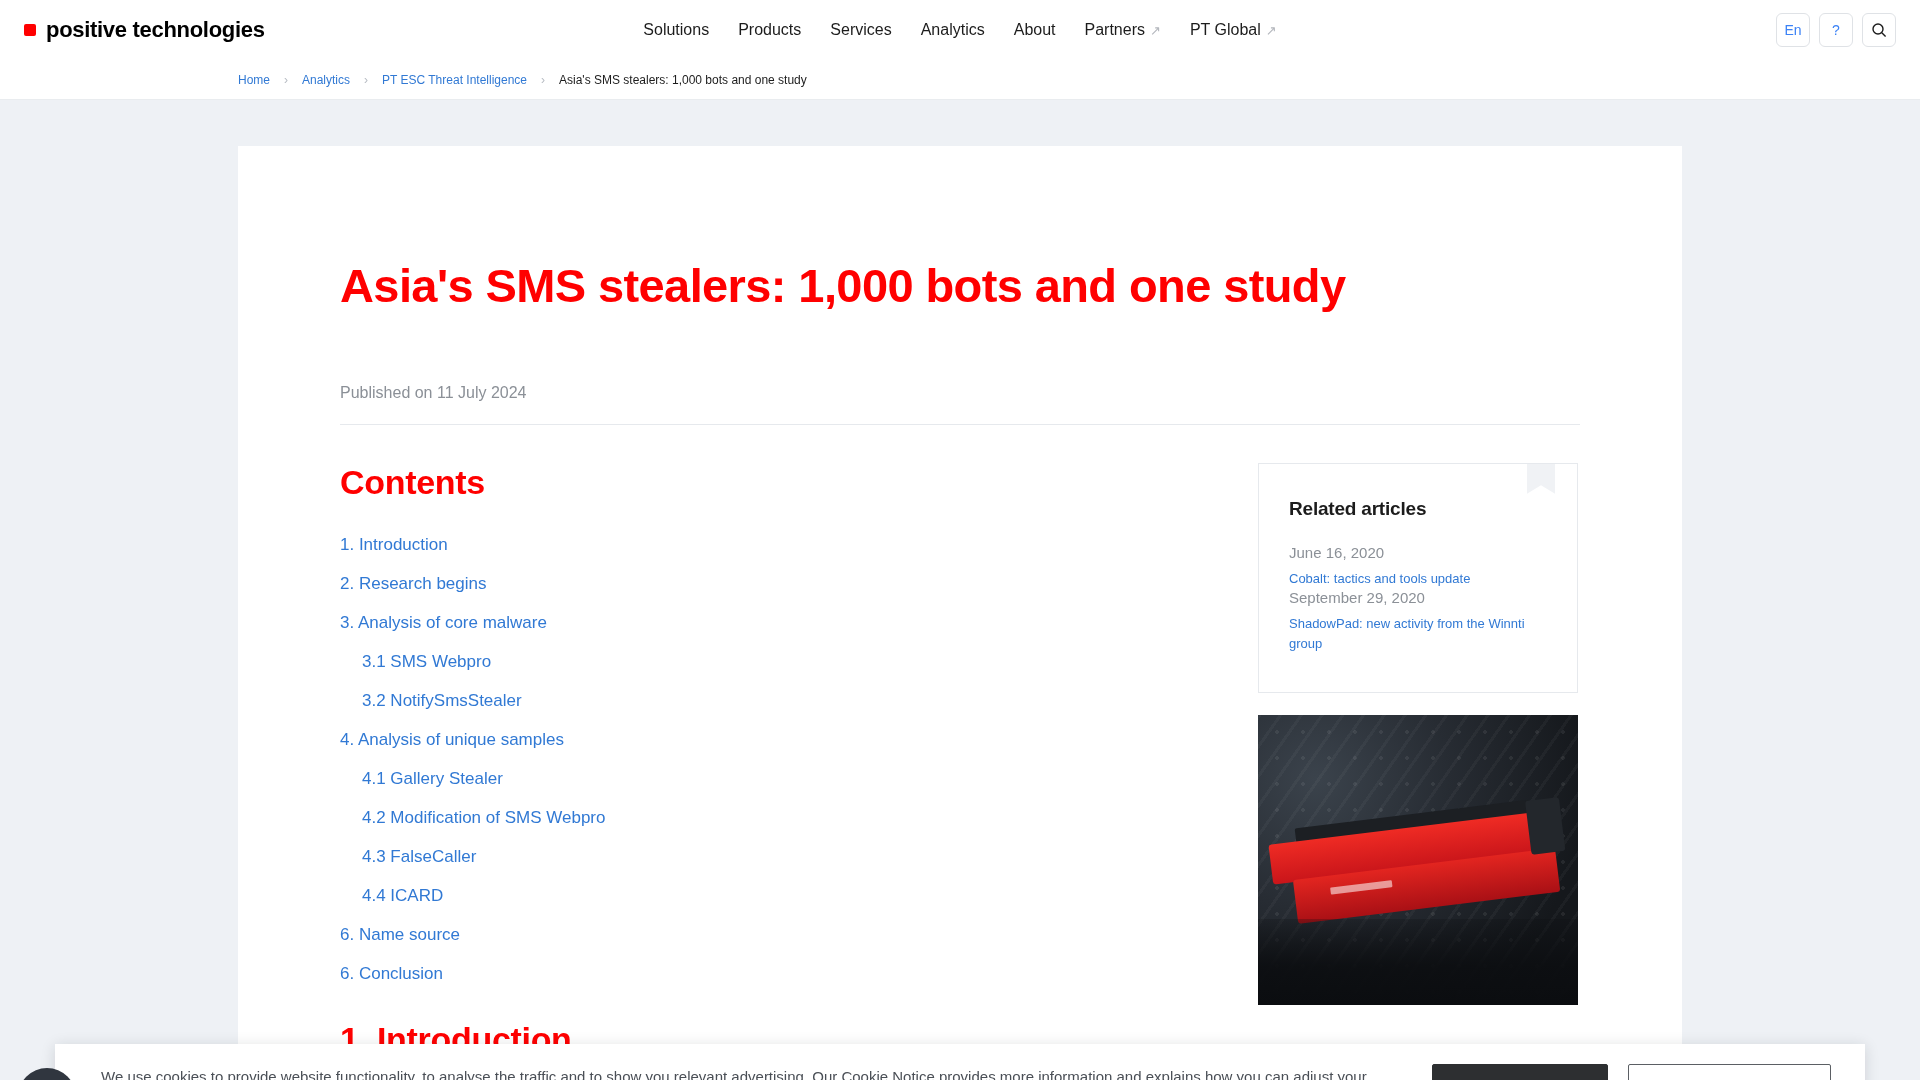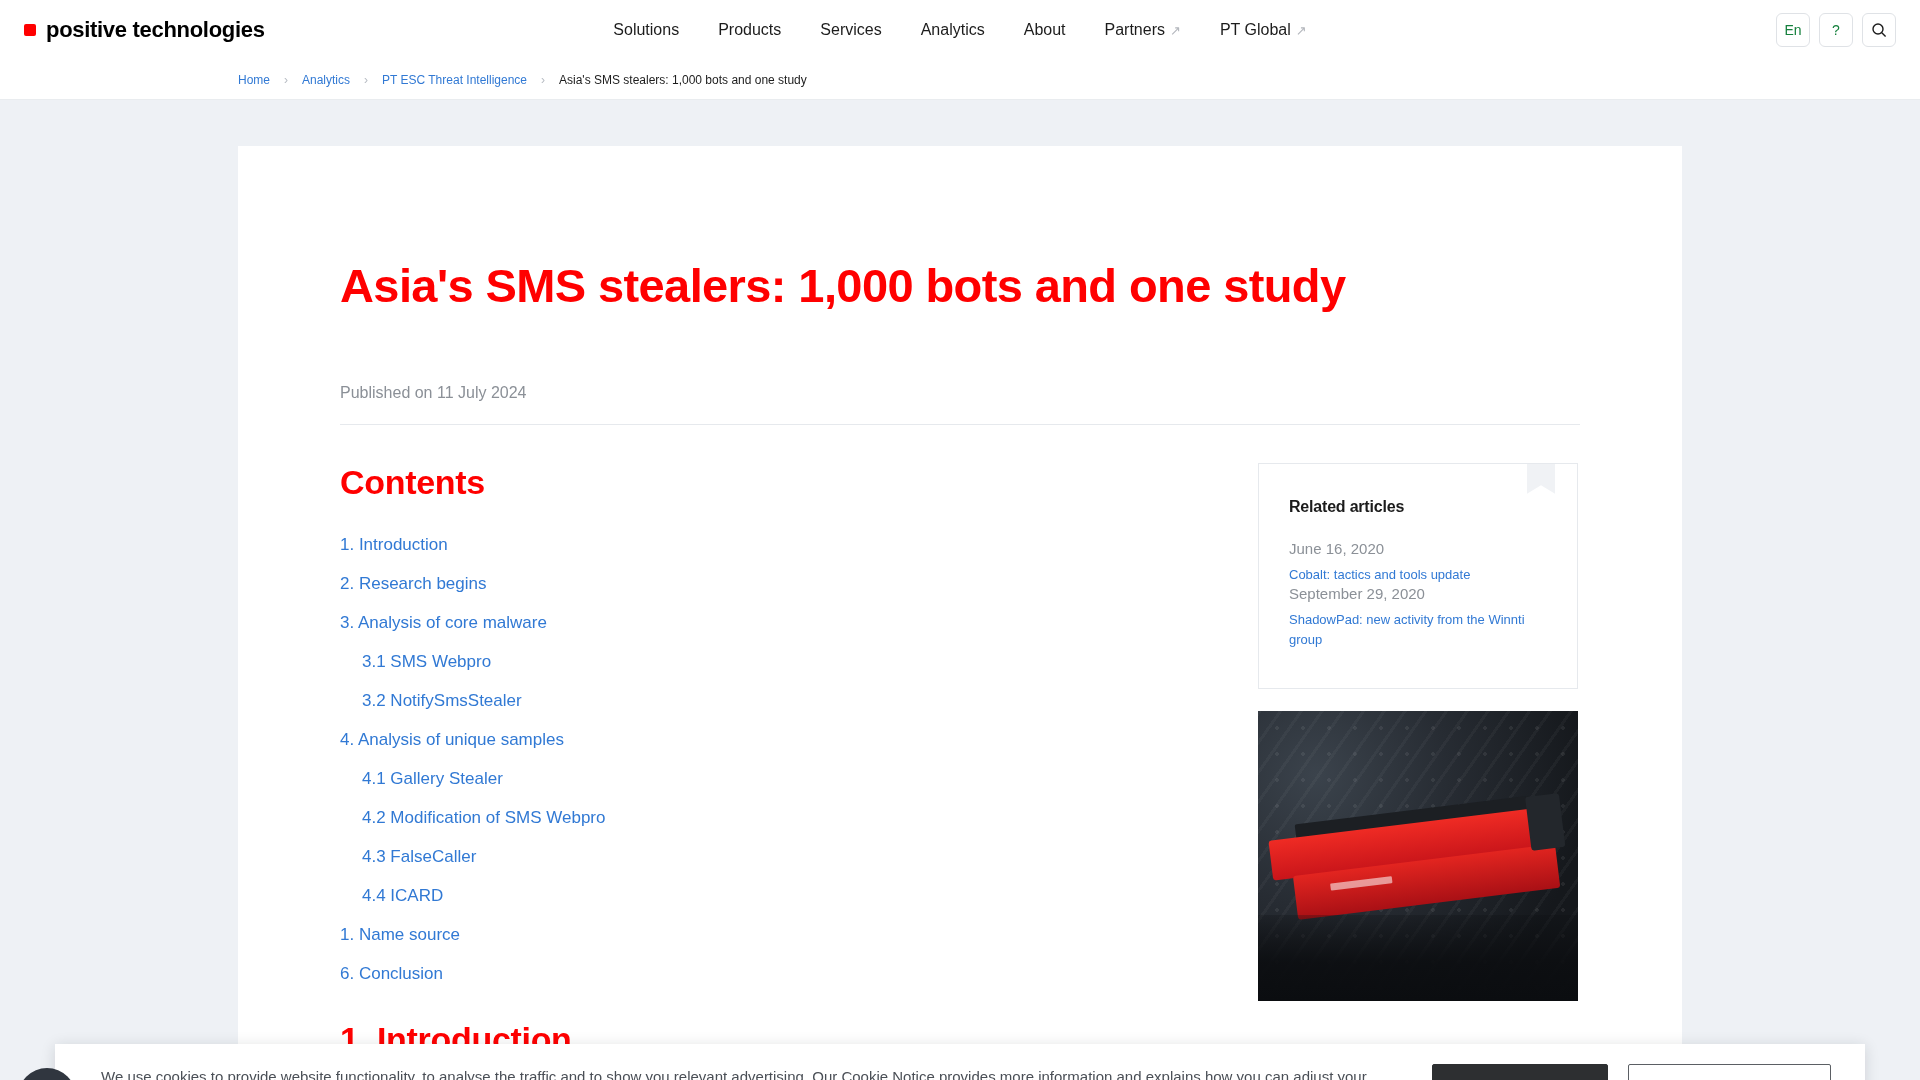--- a/index.html
+++ b/index.html
@@ -28,21 +28,21 @@
   }
   .brand-text {
     font-size: 22px; font-weight: 700; color: #000000; letter-spacing: -0.3px;
   }
   .nav-links {
     position: absolute;
     left: 50%;
     transform: translateX(-50%);
     display: flex;
     align-items: center;
-    gap: 39px;
+    gap: 29px;
   }
   .nav-link {
     font-size: 16px;
     color: #1c1c1c;
     text-decoration: none;
     white-space: nowrap;
     display: inline-flex;
     align-items: center;
     gap: 5px;
     cursor: pointer;
@@ -53,21 +53,21 @@
     display: flex;
     align-items: center;
     gap: 9px;
   }
   .nav-btn {
     width: 34px; height: 34px;
     border: 1px solid #dfe2e6;
     border-radius: 6px;
     background: #fff;
     display: flex; align-items: center; justify-content: center;
-    font-size: 14px; color: #15803d;
+    font-size: 14px; color: #3b82f6;
     cursor: pointer;
   }
   .nav-btn svg { display: block; }
 
   
   .crumbbar {
     background: #ffffff;
     height: 40px;
     display: flex;
     align-items: center;
@@ -158,21 +158,21 @@
     overflow: hidden;
   }
   .ribbon {
     position: absolute;
     top: 0; right: 22px;
     width: 28px; height: 30px;
     background: #f0f2f5;
     clip-path: polygon(0 0, 100% 0, 100% 100%, 50% 72%, 0 100%);
   }
   .rel-title {
-    font-size: 16px; font-weight: 700; color: #1c1c1c;
+    font-size: 19px; font-weight: 700; color: #1c1c1c;
     letter-spacing: -0.2px;
     margin-bottom: 24px;
   }
   .rel-date { font-size: 15px; color: #8b9097; margin-bottom: 8px; }
   .rel-link {
     display: block;
     font-size: 13px;
     line-height: 1.55;
     color: #3179d4;
     text-decoration: none;
@@ -384,21 +384,21 @@
             <a>1. Introduction</a>
             <a>2. Research begins</a>
             <a>3. Analysis of core malware</a>
             <a class="sub">3.1 SMS Webpro</a>
             <a class="sub">3.2 NotifySmsStealer</a>
             <a>4. Analysis of unique samples</a>
             <a class="sub">4.1 Gallery Stealer</a>
             <a class="sub">4.2 Modification of SMS Webpro</a>
             <a class="sub">4.3 FalseCaller</a>
             <a class="sub">4.4 ICARD</a>
-            <a>1. Name source</a>
+            <a>6. Name source</a>
             <a>6. Conclusion</a>
           </div>
 
           <h2 class="sec-head">1. Introduction</h2>
 
         </div>
 
         <div class="sidecol">
           <div class="rel-card">
             <div class="ribbon"></div>

